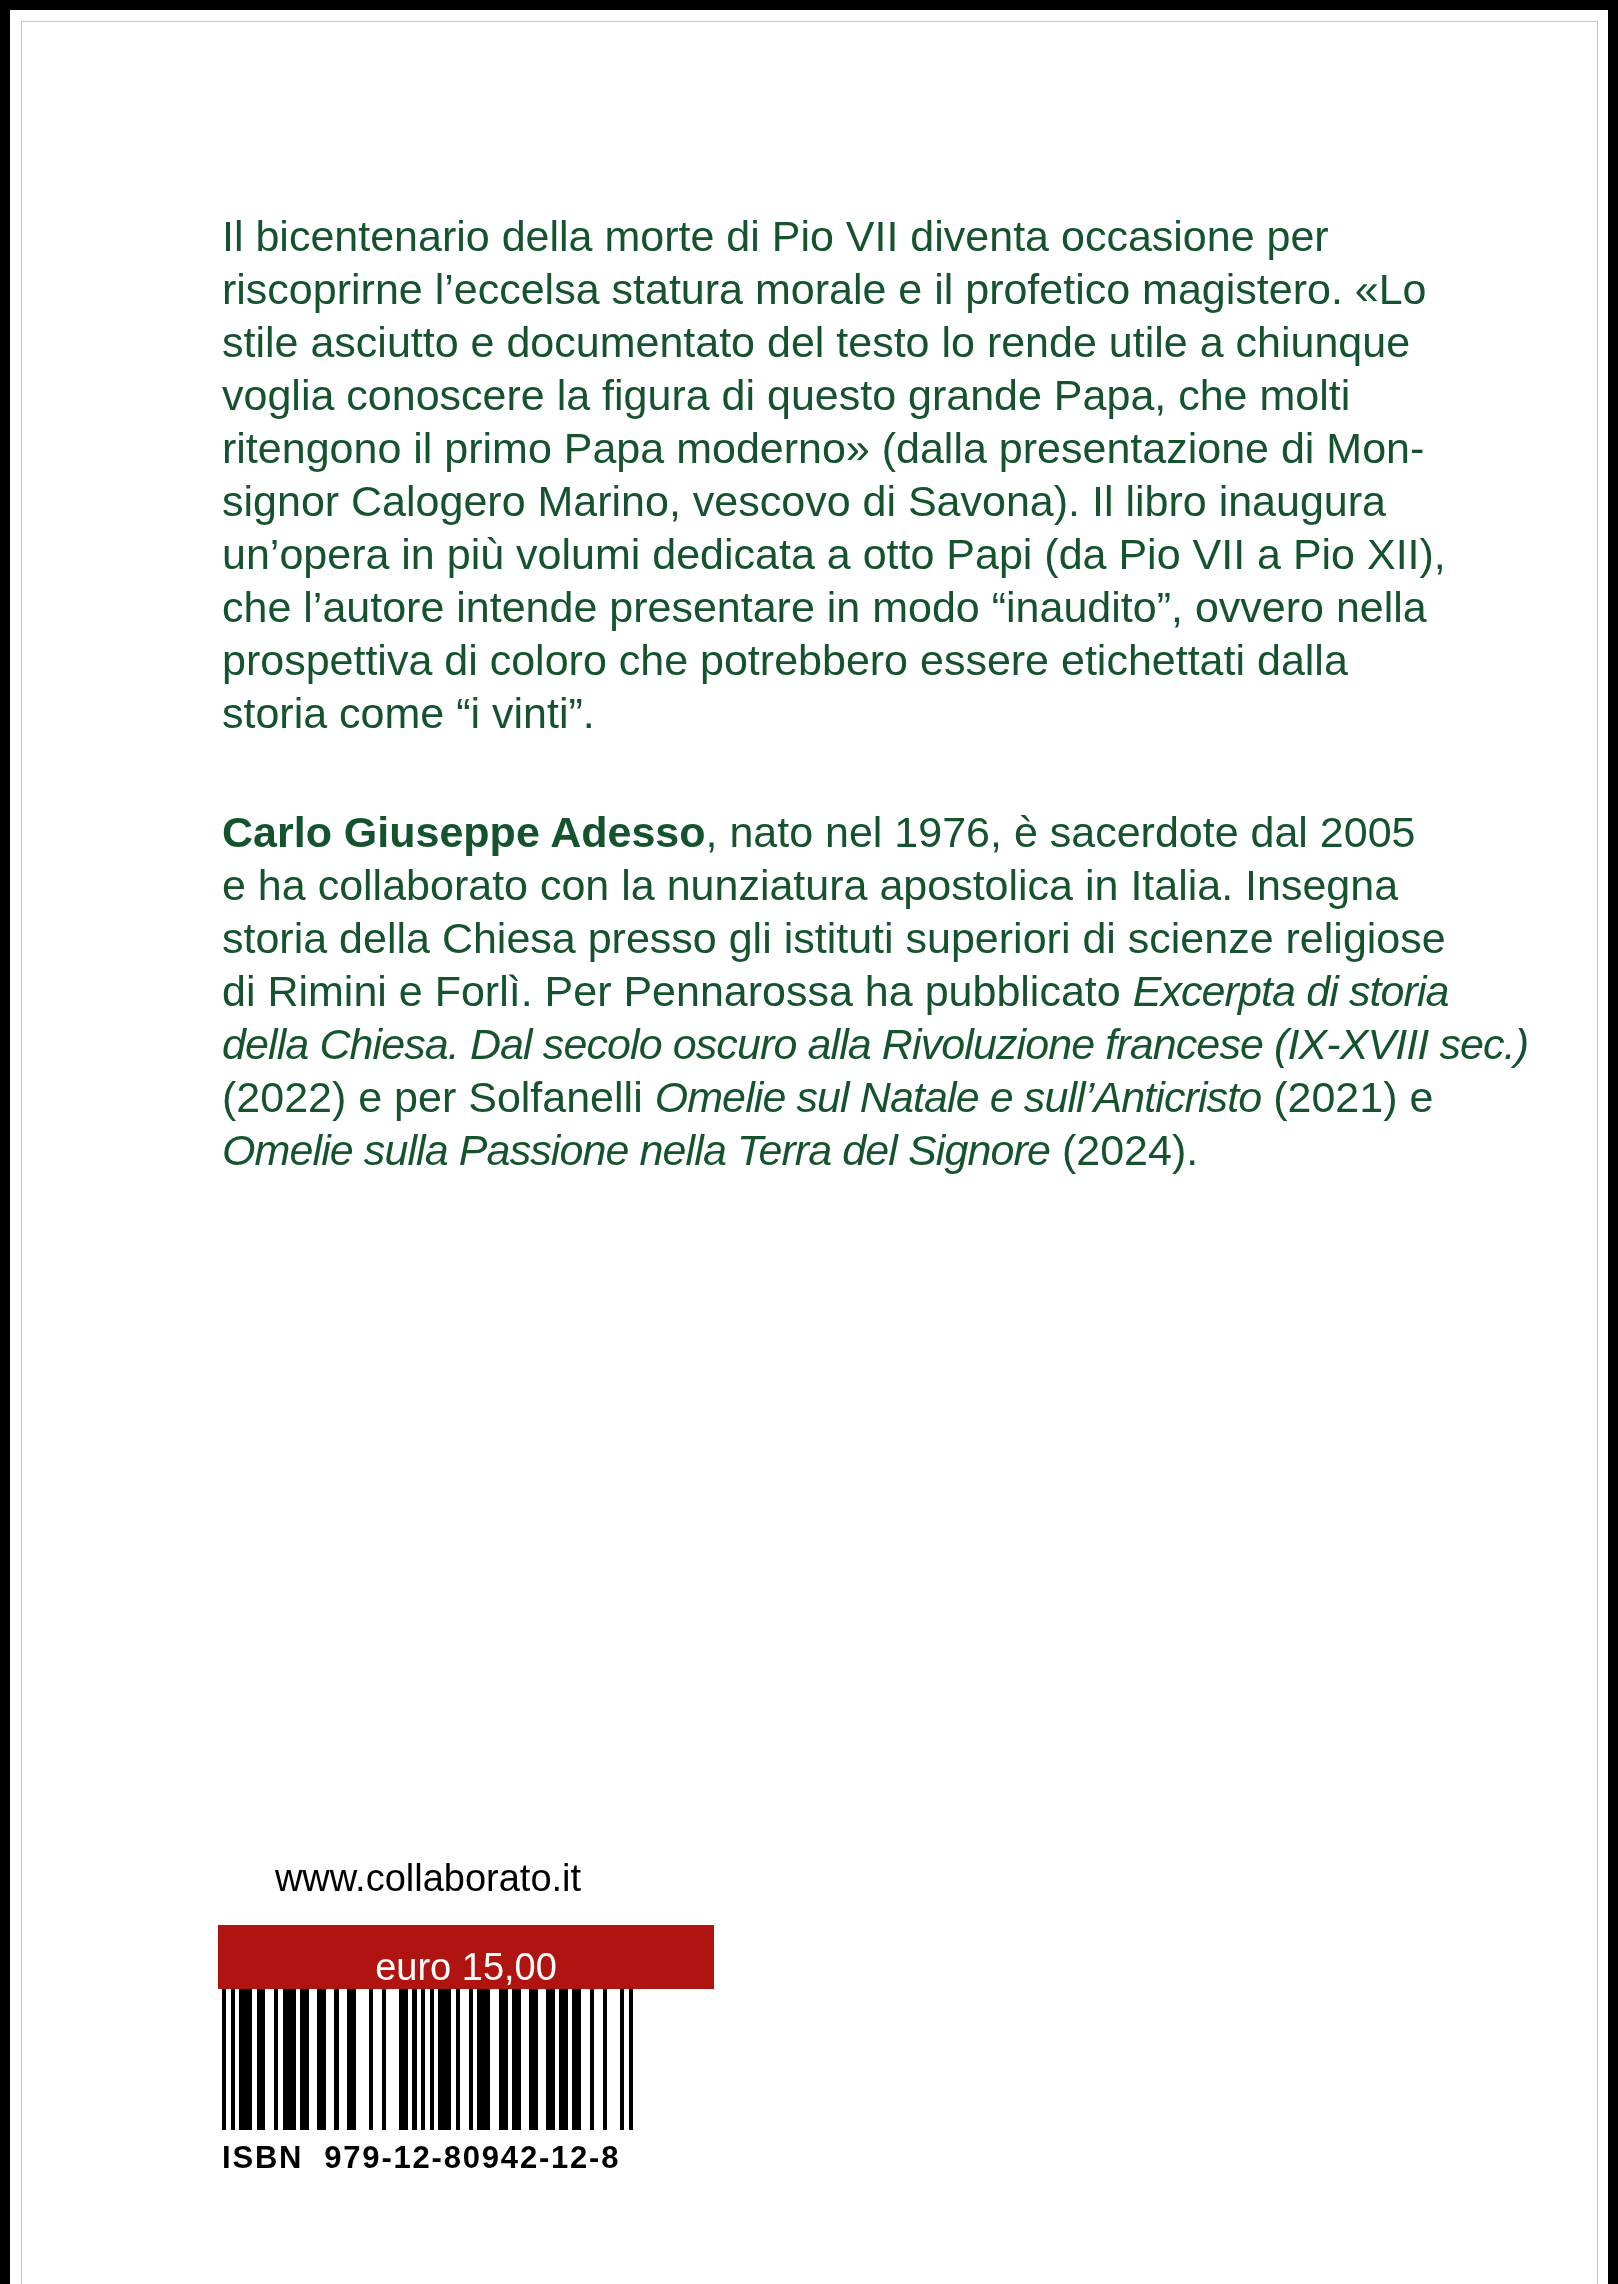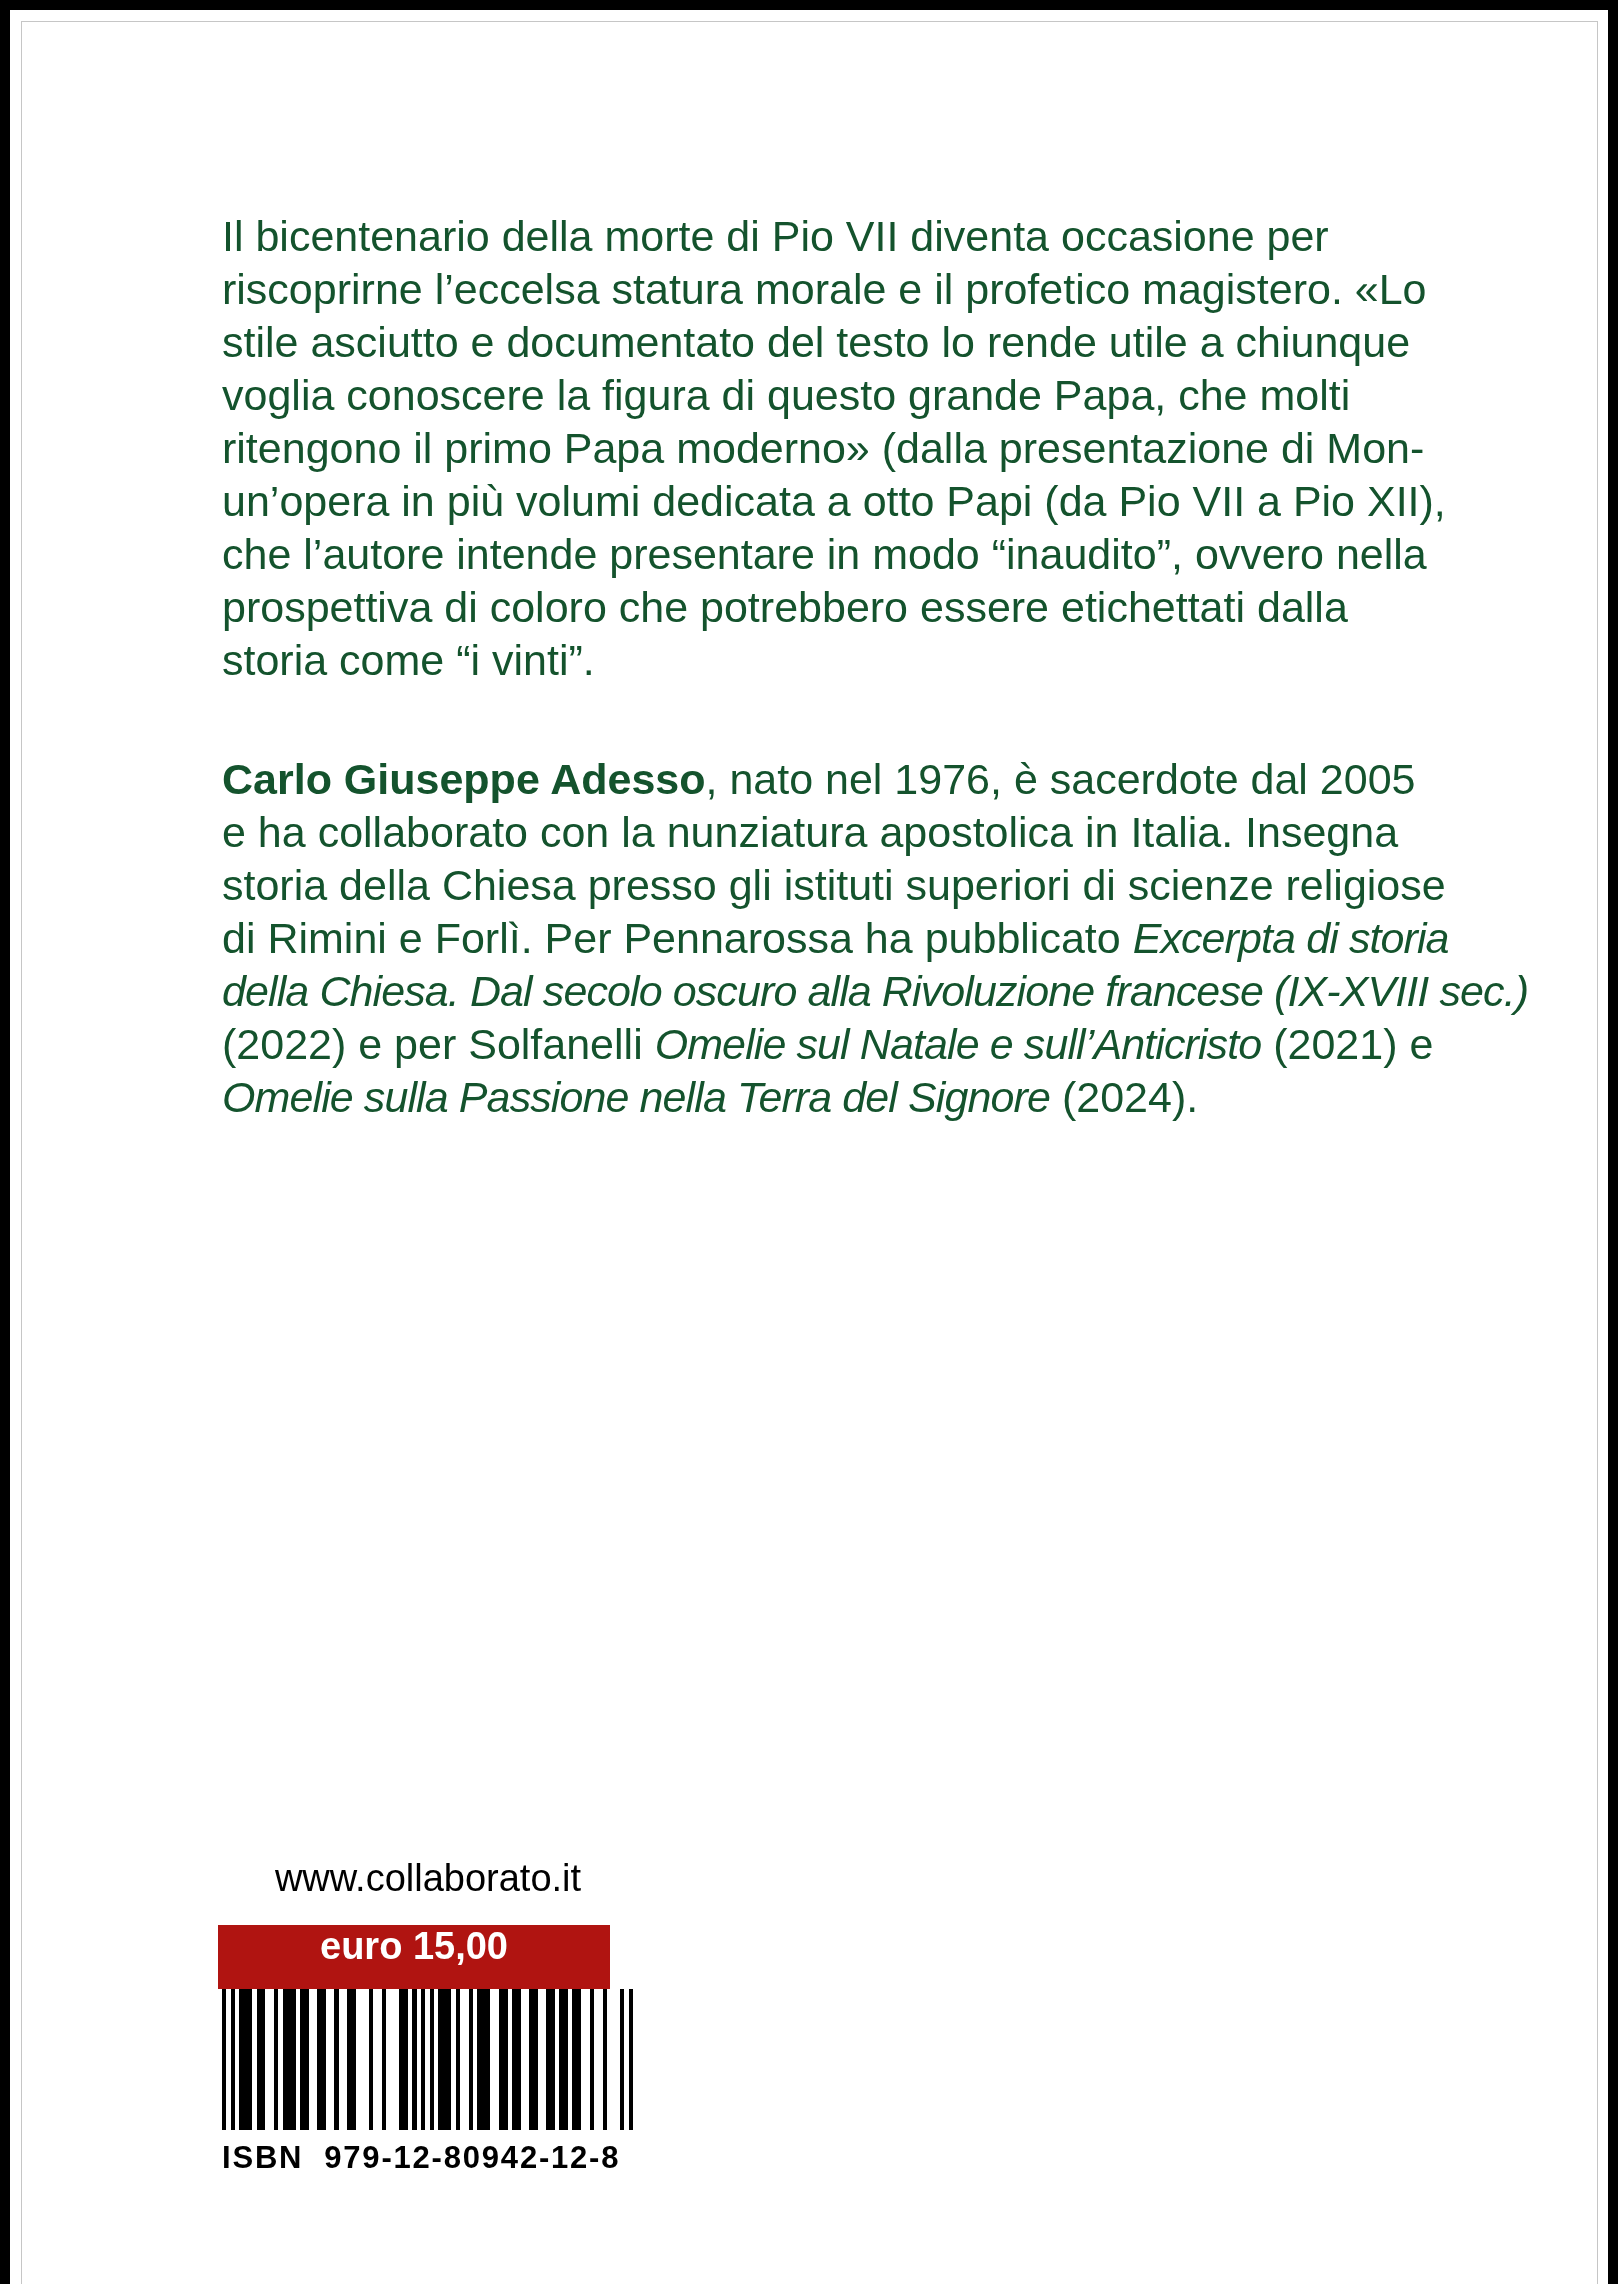--- a/index.html
+++ b/index.html
@@ -20,22 +20,22 @@
   }
   .para + .para{margin-top:66px;}
   .line{white-space:pre;}
   .line b{font-weight:bold;}
   .line i{letter-spacing:-0.9px;}
   .website{
     position:absolute;left:208px;top:1847px;width:420px;
     text-align:center;font-size:38px;color:#000;
   }
   .price-band{
-    position:absolute;left:208px;top:1915px;width:392px;height:64px;
-    display:flex;align-items:flex-start;justify-content:center;font-weight:bold;
+    position:absolute;left:208px;top:1915px;width:496px;height:64px;
+    display:flex;align-items:flex-end;justify-content:center;
   }
   .price-band span{color:#ffffff;font-size:38px;}
   .barcode{
     position:absolute;left:212px;top:1979px;width:411px;height:141px;
   }
   .barcode svg{display:block;width:411px;height:141px;}
   .isbn{
     position:absolute;left:212px;top:2130px;
     font-size:31px;letter-spacing:1.8px;color:#000;white-space:pre;font-weight:bold;
   }
@@ -47,20 +47,21 @@
 <div class="cover">
   <div class="hairline"></div>
 
   <div class="text-block">
     <div class="para">
         <div class="line">Il bicentenario della morte di Pio VII diventa occasione per</div>
         <div class="line">riscoprirne l’eccelsa statura morale e il profetico magistero. «Lo</div>
         <div class="line">stile asciutto e documentato del testo lo rende utile a chiunque</div>
         <div class="line">voglia conoscere la figura di questo grande Papa, che molti</div>
         <div class="line">ritengono il primo Papa moderno» (dalla presentazione di Mon-</div>
+        <div class="line">signor Calogero Marino, vescovo di Savona). Il libro inaugura</div>
         <div class="line">un’opera in più volumi dedicata a otto Papi (da Pio VII a Pio XII),</div>
         <div class="line">che l’autore intende presentare in modo “inaudito”, ovvero nella</div>
         <div class="line">prospettiva di coloro che potrebbero essere etichettati dalla</div>
         <div class="line">storia come “i vinti”.</div>
       </div>
     <div class="para">
         <div class="line"><b>Carlo Giuseppe Adesso</b>, nato nel 1976, è sacerdote dal 2005</div>
         <div class="line">e ha collaborato con la nunziatura apostolica in Italia. Insegna</div>
         <div class="line">storia della Chiesa presso gli istituti superiori di scienze religiose</div>
         <div class="line">di Rimini e Forlì. Per Pennarossa ha pubblicato <i>Excerpta di storia</i></div>

